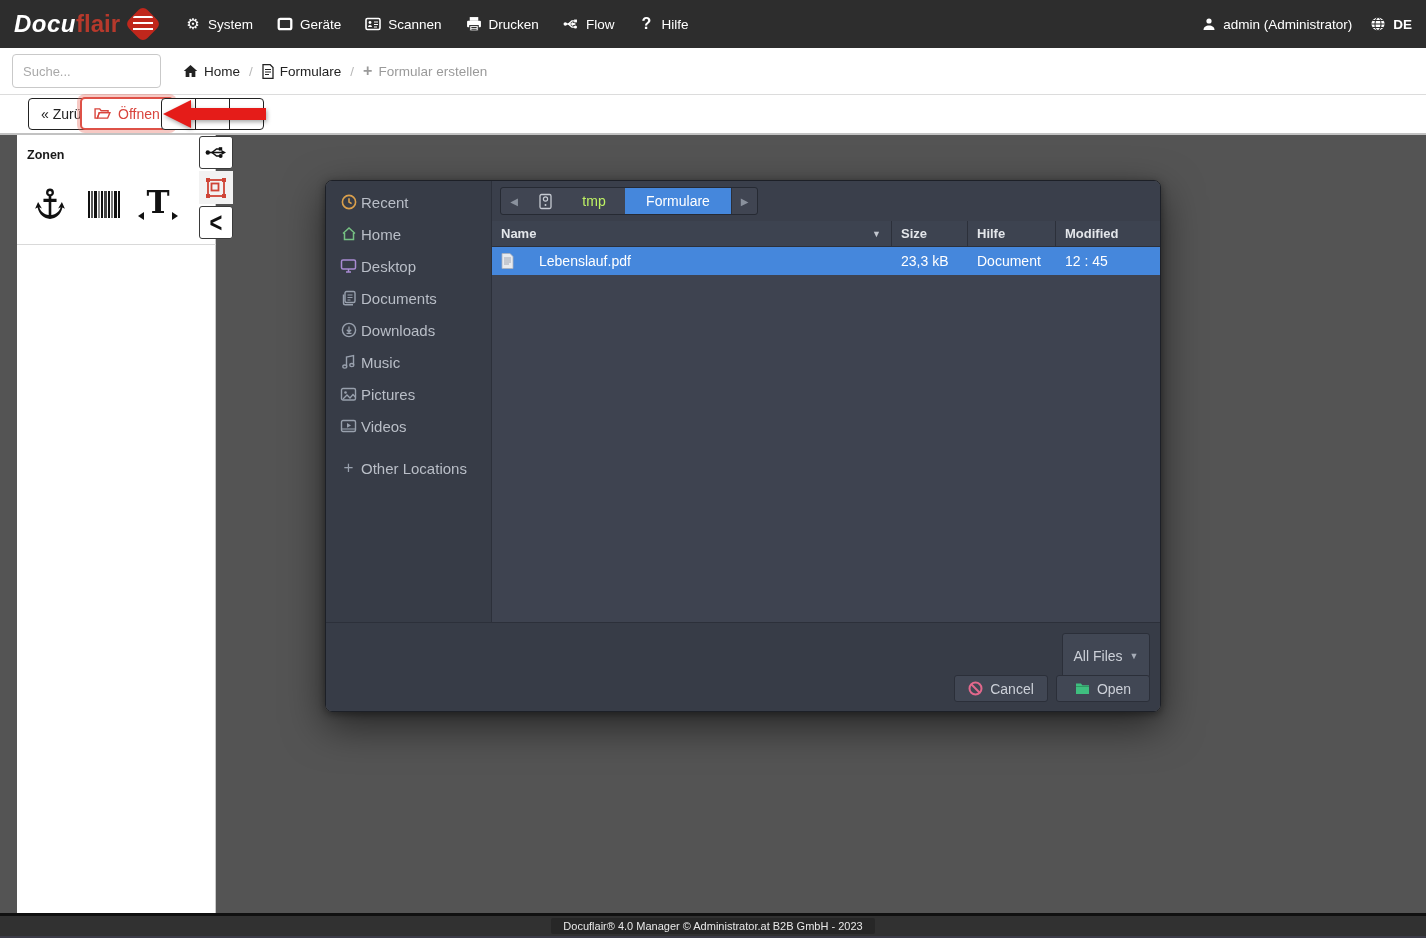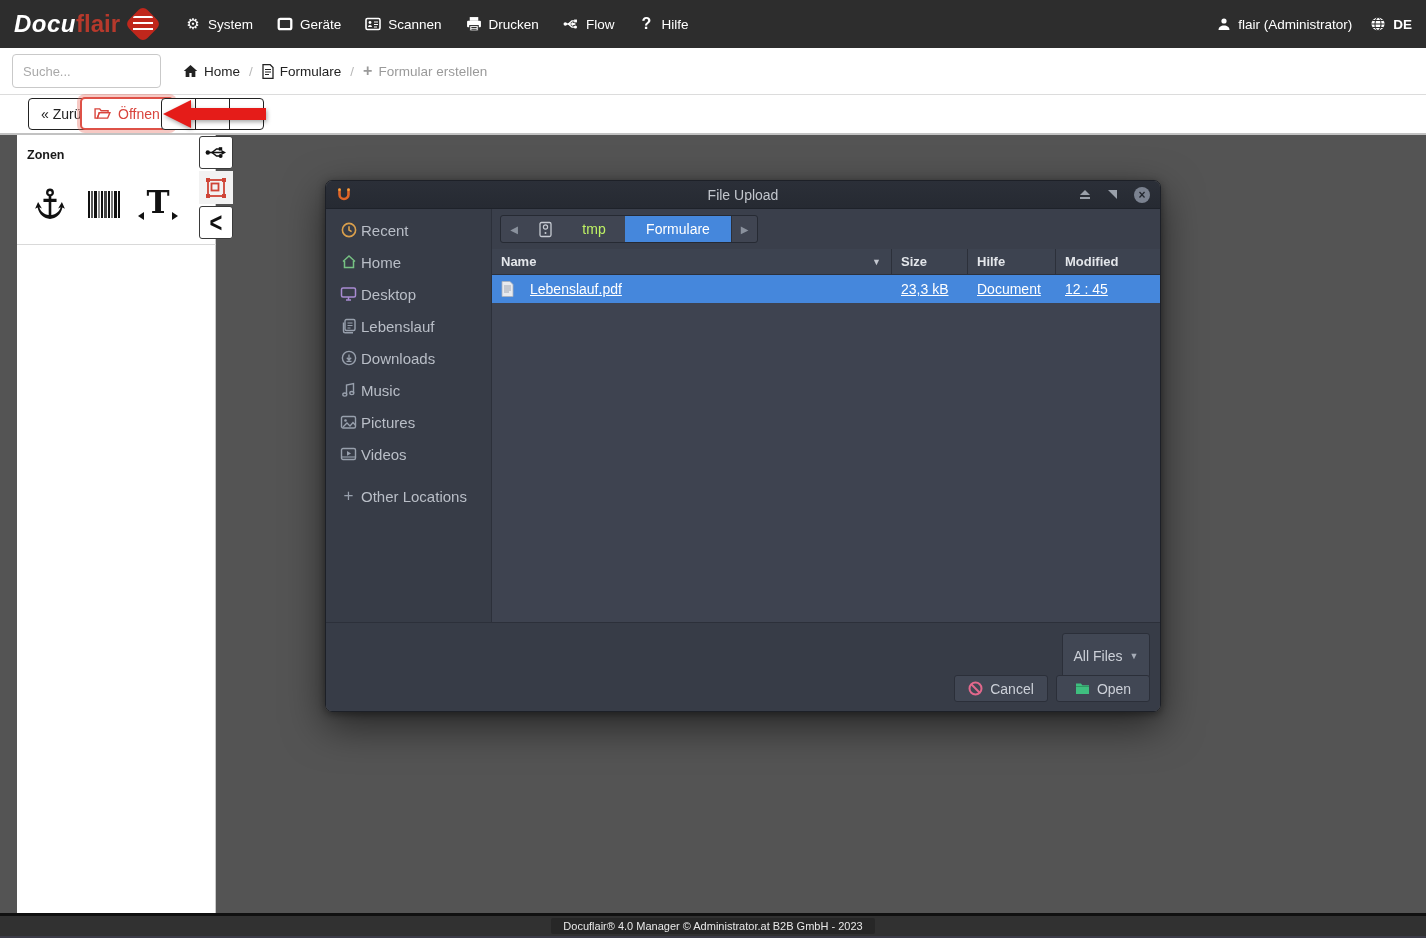--- a/index.html
+++ b/index.html
@@ -118,21 +118,21 @@
 
   .list-header { height:26px; background:#3d4350; border-bottom:1px solid #2c303a; display:flex;
                  font-weight:bold; font-size:13px; color:#e3e6ea; flex:0 0 auto; }
   .hcol { display:flex; align-items:center; padding-left:9px; border-right:1px solid #2c303a; }
   .hcol.name { width:400px; justify-content:space-between; padding-right:10px; cursor:pointer; }
   .hcol.size { width:76px; } .hcol.type { width:88px; } .hcol.modified { width:104px; border-right:none; }
   .sort-caret { font-size:9px; color:#c3c7cf; }
 
   .file-row { height:28px; background:#4587dc; color:#fff; display:flex; align-items:center;
               font-size:14px; cursor:pointer; flex:0 0 auto; }
-  .rcol { padding-left:9px; display:flex; align-items:flex-end; gap:16px;text-decoration:underline; }
+  .rcol { padding-left:9px; display:flex; align-items:flex-end; gap:25px; }
   .rcol.name { width:400px; } .rcol.size { width:76px; } .rcol.type { width:88px; } .rcol.modified { width:104px; }
   .list-fill { flex:1; background:#3e4350; }
 
   .dlg-bottom { height:89px; background:#373c47; border-top:1px solid #2c303a; position:relative; flex:0 0 auto; }
   .btn-dark { background:#414754; border:1px solid #2b2f39; border-radius:3px; color:#ccd0d8;
               font-size:14px; display:flex; align-items:center; justify-content:center; gap:7px;
               cursor:pointer; font-family:inherit; }
   .allfiles { position:absolute; right:10px; top:10px; width:88px; height:45px; }
   .caret { font-size:9px; color:#a6acb7; }
   .btn-cancel { position:absolute; right:112px; top:52px; width:94px; height:27px; }
@@ -214,21 +214,21 @@
     </div>
   </div>
   <div class="nav-right">
     <div class="nav-user">
       <span class="glyph">
         <svg width="14" height="14" viewBox="0 0 14 14">
             <circle cx="7" cy="4" r="2.6" fill="#fff"></circle>
             <path d="M1.5 13c0-3 2.4-4.6 5.5-4.6S12.5 10 12.5 13z" fill="#fff"></path>
           </svg>
       </span>
-      <span>flair (Administrator)</span>
+      <span>admin (Administrator)</span>
     </div>
     <div class="nav-lang">
       <span class="glyph">
         <svg width="16" height="16" viewBox="0 0 16 16">
             <circle cx="8" cy="8" r="6.5" fill="#fff"></circle>
             <ellipse cx="8" cy="8" rx="3" ry="6.5" fill="none" stroke="#2d2d2d" stroke-width="1.1"></ellipse>
             <path d="M1.5 8h13M2.5 4.5h11M2.5 11.5h11" stroke="#2d2d2d" stroke-width="1.1"></path>
           </svg>
       </span>
       <span>DE</span>
@@ -330,46 +330,20 @@
           <rect x="1" y="17" width="4" height="4" fill="#cf4436"></rect>
           <rect x="17" y="17" width="4" height="4" fill="#cf4436"></rect>
         </svg>
     </div>
     <div class="strip-btn bordered">
       <span class="chev-left">&lt;</span>
     </div>
   </div>
 
   <div class="dialog">
-    <div class="dlg-titlebar">
-      <span class="dlg-appicon">
-        <svg width="16" height="16" viewBox="0 0 16 16">
-            <path d="M3.5 2.5v5a4.5 4.5 0 0 0 9 0v-5" fill="none" stroke="#e06427" stroke-width="2.6" stroke-linecap="round"></path>
-            <circle cx="3.5" cy="2.8" r="1.3" fill="#f0a23c"></circle>
-            <circle cx="12.5" cy="2.8" r="1.3" fill="#f0a23c"></circle>
-          </svg>
-      </span>
-      <span class="dlg-title">File Upload</span>
-      <span class="dlg-controls">
-        <span class="dlg-ctl">
-          <svg width="12" height="10" viewBox="0 0 12 10">
-              <path d="M6 0l5 5H1z" fill="#9aa0aa"></path>
-              <rect x="1" y="7" width="10" height="2" fill="#9aa0aa"></rect>
-            </svg>
-        </span>
-        <span class="dlg-ctl">
-          <svg width="9" height="9" viewBox="0 0 9 9">
-              <path d="M0 0h9v9z" fill="#9aa0aa"></path>
-            </svg>
-        </span>
-        <span class="dlg-ctl">
-          <span class="close-circ">×</span>
-        </span>
-      </span>
-    </div>
 
     <div class="dlg-body">
       <div class="dlg-sidebar">
         <div class="sb-item">
           <span class="sb-ic">
               <svg width="16" height="16" viewBox="0 0 16 16">
                 <circle cx="8" cy="8" r="6.6" fill="none" stroke="#dba04c" stroke-width="1.6"></circle>
                 <path d="M8 4.2V8l2.6 1.6" fill="none" stroke="#dba04c" stroke-width="1.6"></path>
               </svg>
             </span>
@@ -393,21 +367,21 @@
           <span>Desktop</span>
         </div>
         <div class="sb-item">
           <span class="sb-ic">
               <svg width="16" height="16" viewBox="0 0 16 16">
                 <rect x="4" y="1.5" width="10" height="11" rx="1.5" fill="none" stroke="#98a0ad" stroke-width="1.4"></rect>
                 <path d="M2.5 4.5v8.5a1.8 1.8 0 0 0 1.8 1.8H12" fill="none" stroke="#98a0ad" stroke-width="1.4"></path>
                 <path d="M6.5 5h5M6.5 7.5h5M6.5 10h3" stroke="#98a0ad" stroke-width="1.1"></path>
               </svg>
             </span>
-          <span>Lebenslauf</span>
+          <span>Documents</span>
         </div>
         <div class="sb-item">
           <span class="sb-ic">
               <svg width="16" height="16" viewBox="0 0 16 16">
                 <circle cx="8" cy="8" r="6.6" fill="none" stroke="#98a0ad" stroke-width="1.4"></circle>
                 <path d="M8 4.5v5M5.8 7.8L8 10l2.2-2.2M5.5 11.3h5" fill="none" stroke="#98a0ad" stroke-width="1.3"></path>
               </svg>
             </span>
           <span>Downloads</span>
         </div>

